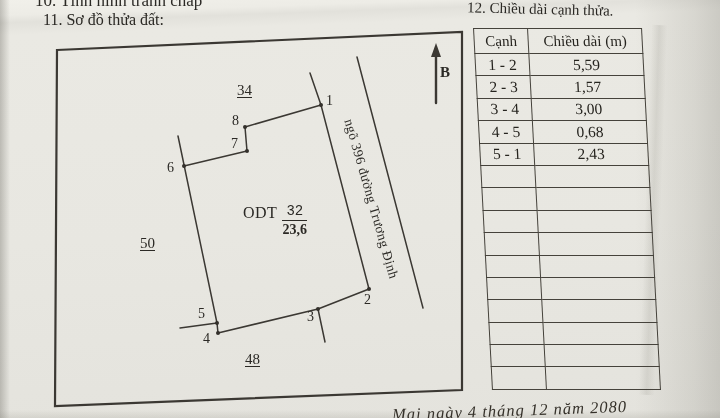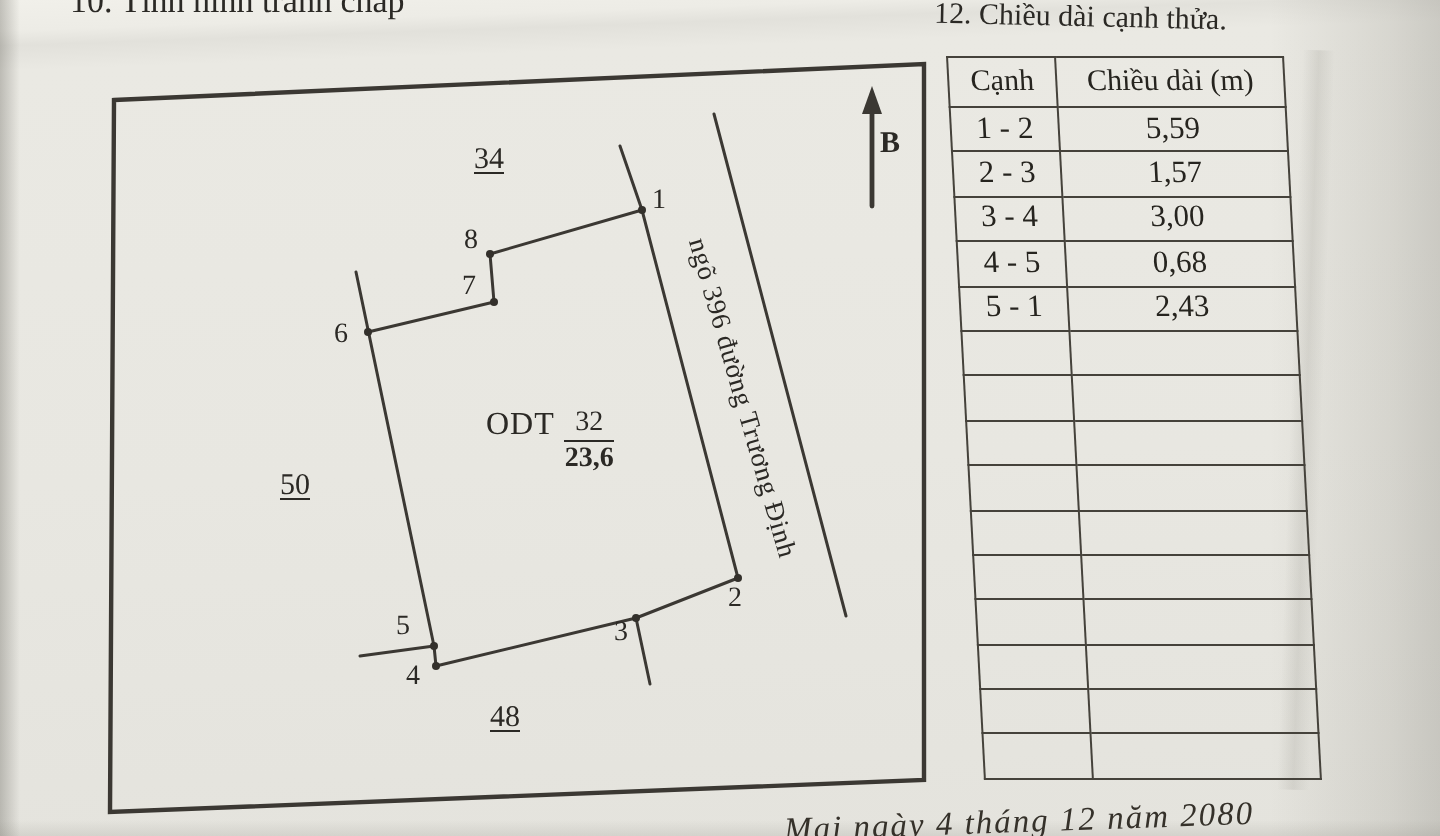--- a/index.html
+++ b/index.html
@@ -28,21 +28,21 @@
   .field12{left:467px;top:1px;font-size:15px;transform:rotate(1.3deg);}
 
   svg.diagram{position:absolute;left:0;top:0;pointer-events:none;}
 
   .vertex{font-size:14px;}
   .plotnum{font-size:15px;text-decoration:underline;text-underline-offset:2px;}
 
   .odt{position:absolute;left:243px;top:204px;display:flex;align-items:flex-start;gap:5px;}
   .odt .type{font-size:16px;letter-spacing:0.5px;}
   .frac{display:inline-block;text-align:center;font-size:14px;line-height:1.1;}
-  .frac .num{display:block;border-bottom:1.4px solid #2b2925;padding:0 4px 1px;}
+  .frac .num{display:block;border-bottom:1.4px solid #2b2925;padding:0 4px 1px;font-family:Liberation Mono, monospace;}
   .frac .den{display:block;padding-top:1px;font-weight:bold;}
 
   .street{position:absolute;left:371px;top:199px;
     transform:translate(-50%,-50%) rotate(74deg);
     font-size:13.5px;letter-spacing:0.4px;white-space:nowrap;}
   .north-b{position:absolute;left:440px;top:64px;font-size:15px;font-weight:bold;}
 
   table.lengths{position:absolute;left:473px;top:28px;border-collapse:collapse;
     transform:skewX(3deg);transform-origin:0 0;
     font-family:"Liberation Serif","DejaVu Serif",serif;}
@@ -63,20 +63,21 @@
 <body>
 
 <div class="page">
 
   <div class="shade shade-right"></div>
   <div class="shade shade-left"></div>
   <div class="shade shade-crease"></div>
   <div class="shade shade-bottom"></div>
 
   <div class="lbl field10">10. Tình hình tranh chấp</div>
+  <div class="lbl field11">11. Sơ đồ thửa đất:</div>
   <div class="lbl field12">12. Chiều dài cạnh thửa.</div>
 
   <svg class="diagram" width="720" height="418" viewBox="0 0 720 418">
     <g stroke="#3b3833" fill="none" stroke-width="1.5" stroke-linecap="round">
       <polygon points="57,50 462,32 462,390 55,406" stroke-width="2.2"></polygon>
       <polyline points="310,73 321,105 369,289"></polyline>
       <line x1="357" y1="57" x2="423" y2="308"></line>
       <line x1="321" y1="105" x2="245" y2="127"></line>
       <line x1="245" y1="127" x2="247" y2="151"></line>
       <line x1="247" y1="151" x2="184" y2="166"></line>
@@ -103,21 +104,21 @@
 
   <span class="lbl vertex" style="left:326px;top:93px">1</span>
   <span class="lbl vertex" style="left:364px;top:292px">2</span>
   <span class="lbl vertex" style="left:307px;top:309px">3</span>
   <span class="lbl vertex" style="left:203px;top:331px">4</span>
   <span class="lbl vertex" style="left:198px;top:306px">5</span>
   <span class="lbl vertex" style="left:167px;top:160px">6</span>
   <span class="lbl vertex" style="left:231px;top:136px">7</span>
   <span class="lbl vertex" style="left:232px;top:113px">8</span>
 
-  <span class="lbl plotnum" style="left:237px;top:72px">34</span>
+  <span class="lbl plotnum" style="left:237px;top:82px">34</span>
   <span class="lbl plotnum" style="left:140px;top:235px">50</span>
   <span class="lbl plotnum" style="left:245px;top:351px">48</span>
 
   <div class="odt">
     <span class="type">ODT</span>
     <span class="frac">
       <span class="num">32</span>
       <span class="den">23,6</span>
     </span>
   </div>

